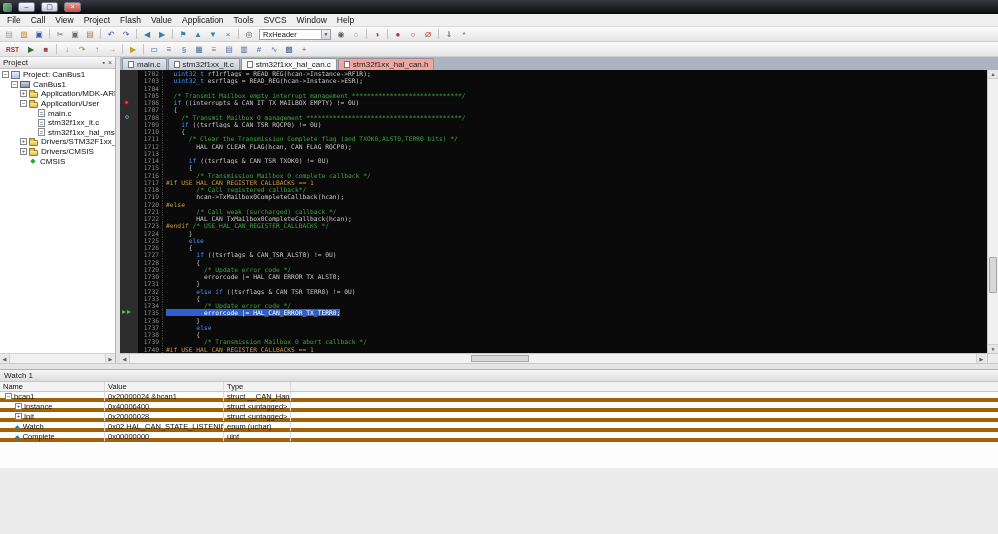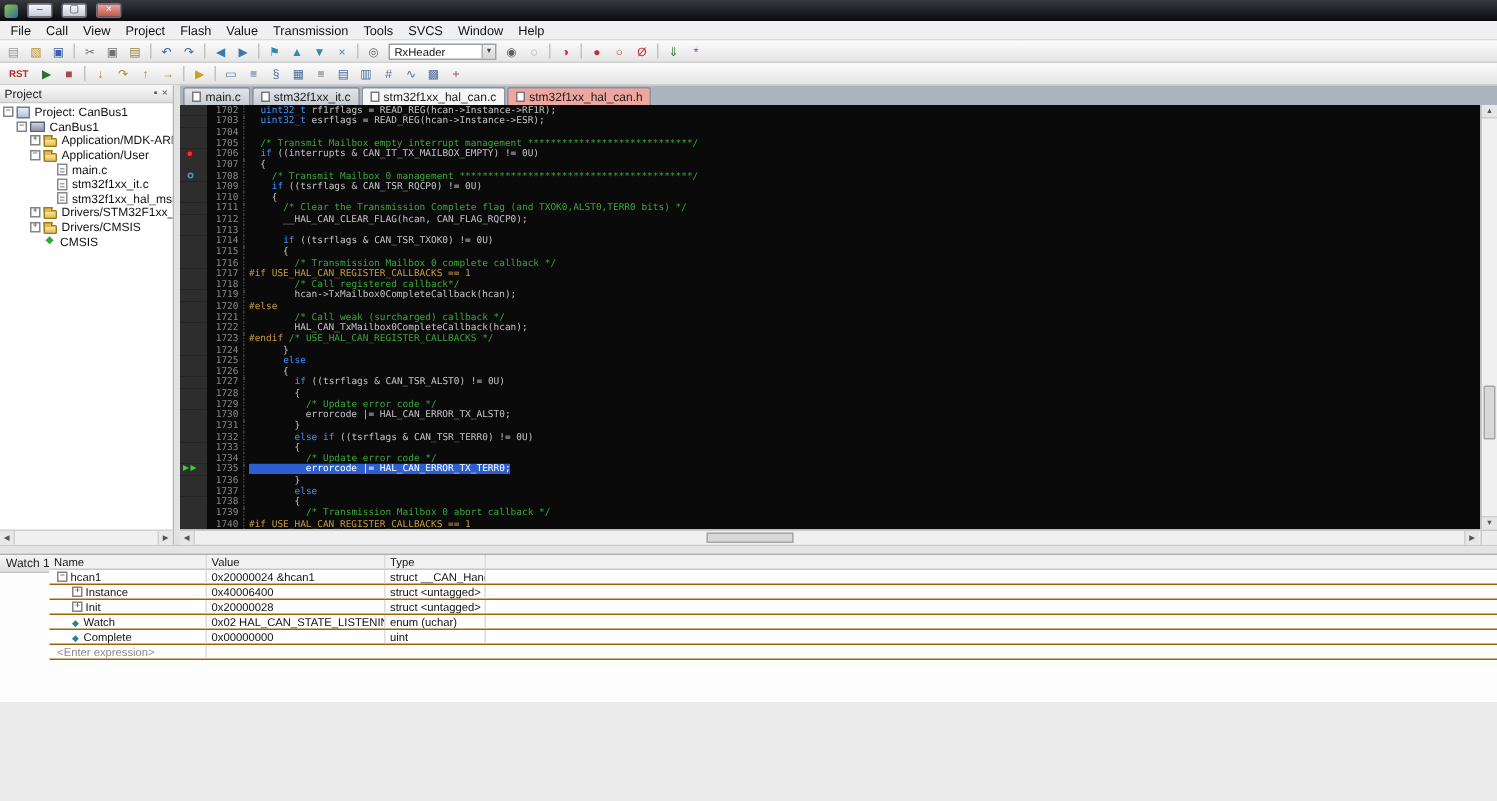--- a/index.html
+++ b/index.html
@@ -79,26 +79,26 @@
   .hscroll { height:10px; background:#f0f0f0; border-top:1px solid #c8c8c8; position:relative; flex:none; }
   .hs-btn { position:absolute; top:0; bottom:0; width:10px; background:#e6e6e6; font-size:5px; color:#555; display:flex; align-items:center; justify-content:center; }
   .hs-btn.left { left:0; border-right:1px solid #cfcfcf; }
   .hs-btn.right { right:12px; border-left:1px solid #cfcfcf; }
   .hs-thumb { position:absolute; left:40%; width:58px; top:1px; bottom:1px; background:#d8d8d8; border:1px solid #a6a6a6; }
   .hs-corner { position:absolute; right:0; top:0; bottom:0; width:11px; background:#ececec; border-left:1px solid #c8c8c8; }
 
   .splitter-h { height:6px; background:#e4e4e4; border-top:1px solid #cacaca; }
 
   
-  .watch-panel { height:99px; background:#fdfdfd; border-top:1px solid #b0b0b0; display:flex; }
+  .watch-panel { height:99px; background:#fdfdfd; border-top:1px solid #b0b0b0; display:flex; flex-direction:column; }
   .watch-title { height:12px; background:linear-gradient(#f6f6f6,#dddddd); border-bottom:1px solid #c4c4c4; font-size:8px; color:#222; display:flex; align-items:center; padding-left:4px; }
   .watch-grid { flex:1; font-size:7.5px; color:#111; }
   .w-row { display:flex; height:10px; align-items:flex-start; }
   .w-row.header { background:#f2f2f2; border-bottom:1px solid #c6c6c6; }
-  .w-row.data { border-bottom:1px solid #a16207; background:#fff; }
+  .w-row.data { border-bottom:4px solid #a16207; background:#fff; }
   .w-cell { border-right:1px solid #dcdcdc; display:flex; align-items:center; padding-left:3px; white-space:nowrap; overflow:hidden; }
   .w-name { width:105px; } .w-value { width:119px; } .w-type { width:67px; }
   .w-diamond { color:#2a7e9e; font-size:6px; margin-right:3px; flex:none; }
   .placeholder { color:#8a8a8a; }
 
   .bottom-space { height:73px; background:#ececec; }
 </style>
 </head>
 <body>
 
@@ -109,21 +109,21 @@
   <span class="winbtn close">×</span>
 </div>
 
 <div class="menubar">
     <div class="menu-item">File</div>
     <div class="menu-item">Call</div>
     <div class="menu-item">View</div>
     <div class="menu-item">Project</div>
     <div class="menu-item">Flash</div>
     <div class="menu-item">Value</div>
-    <div class="menu-item">Transmission</div>
+    <div class="menu-item">Application</div>
     <div class="menu-item">Tools</div>
     <div class="menu-item">SVCS</div>
     <div class="menu-item">Window</div>
     <div class="menu-item">Help</div>
   </div>
 <div class="toolbar">
     <div class="tbicon" style="color: rgb(154, 154, 154);">▤</div>
     <div class="tbicon" style="color: rgb(184, 146, 46);">▧</div>
     <div class="tbicon" style="color: rgb(58, 95, 174);">▣</div>
     <div class="tbsep"></div>
@@ -553,24 +553,16 @@
       </div>
       <div class="w-row data">
         <div class="w-cell w-name">
           <span class="tree-indent" style="width: 12px;"></span>
           <span class="w-diamond">◆</span>
           <span>Complete</span>
         </div>
         <div class="w-cell w-value">0x00000000</div>
         <div class="w-cell w-type">uint</div>
       </div>
-      <div class="w-row data">
-        <div class="w-cell w-name">
-          <span class="tree-indent" style="width: 2px;"></span>
-          <span class="placeholder">&lt;Enter expression&gt;</span>
-        </div>
-        <div class="w-cell w-value"></div>
-        <div class="w-cell w-type"></div>
-      </div>
     </div>
 </div>
 
 <div class="bottom-space"></div>
 
 </body></html>

